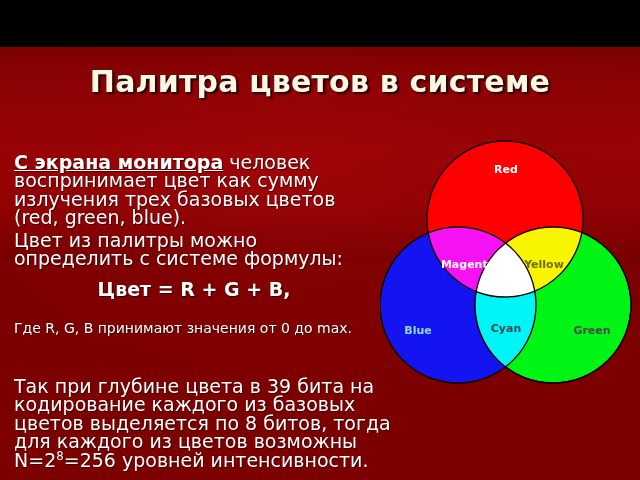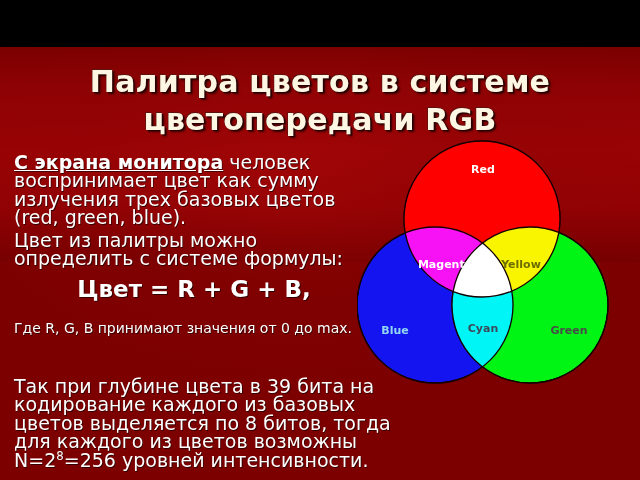--- a/index.html
+++ b/index.html
@@ -80,37 +80,37 @@
     text-decoration: underline;
   }
 
   #formula {
     position: absolute;
     left: 14px;
     top: 228px;
     width: 360px;
     text-align: center;
     color: #ffffff;
-    font-size: 23px;
+    font-size: 19px;
     line-height: 28px;
     font-weight: bold;
     text-shadow: 1px 1px 0 rgba(40,0,0,0.9);
     z-index: 6;
   }
 
   sup.exp {
     font-size: 0.62em;
     vertical-align: super;
     line-height: 0;
   }
 
   
   #venn {
     position: absolute;
-    left: 357px;
+    left: 380px;
     top: 92px;
     width: 252px;
     height: 268px;
     z-index: 4;
   }
   #venn svg { display: block; }
   .vlabel {
     font-family: "DejaVu Sans", "Liberation Sans", sans-serif;
     font-size: 11px;
     font-weight: bold;
@@ -120,21 +120,20 @@
 </head>
 <body>
 
 <div id="slide">
 
   <div id="bg-band"></div>
   <div id="bg-vign"></div>
 
   <div id="title">
     <span class="tl">Палитра цветов в системе</span>
-    <span class="tl">цветопередачи RGB</span>
   </div>
 
   <div id="venn">
     <svg width="252" height="268" viewBox="0 0 252 268" xmlns="http://www.w3.org/2000/svg">
       <defs>
         <clipPath id="clipR">
             <circle cx="125" cy="80" r="78"></circle>
           </clipPath>
         <clipPath id="clipB">
             <circle cx="78" cy="166" r="78"></circle>

